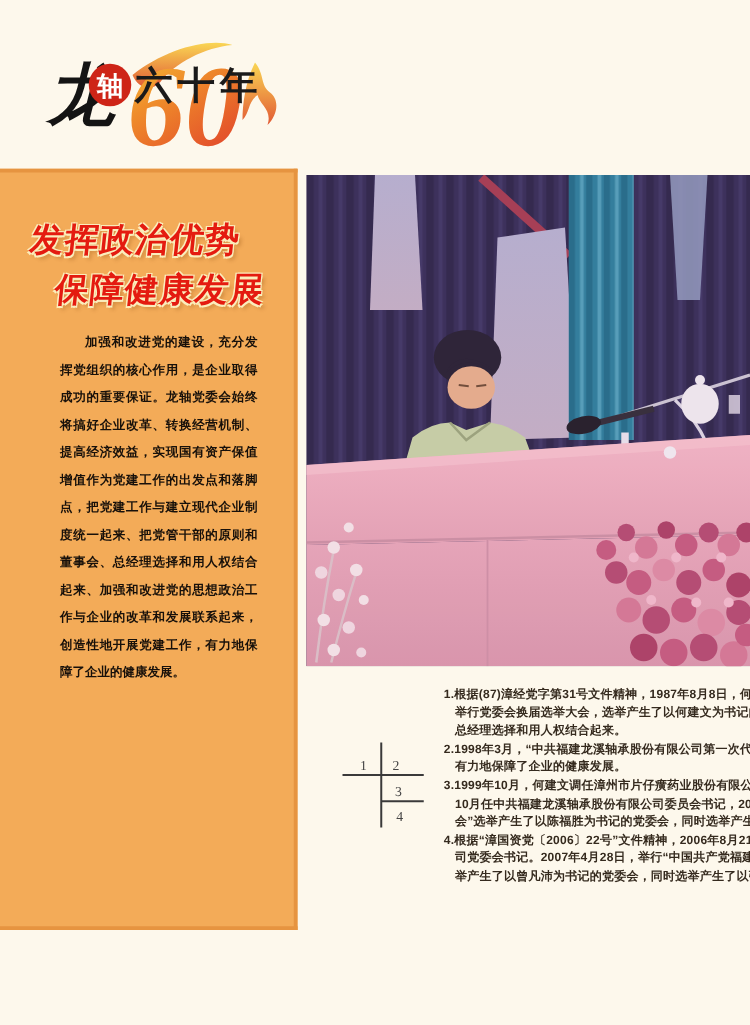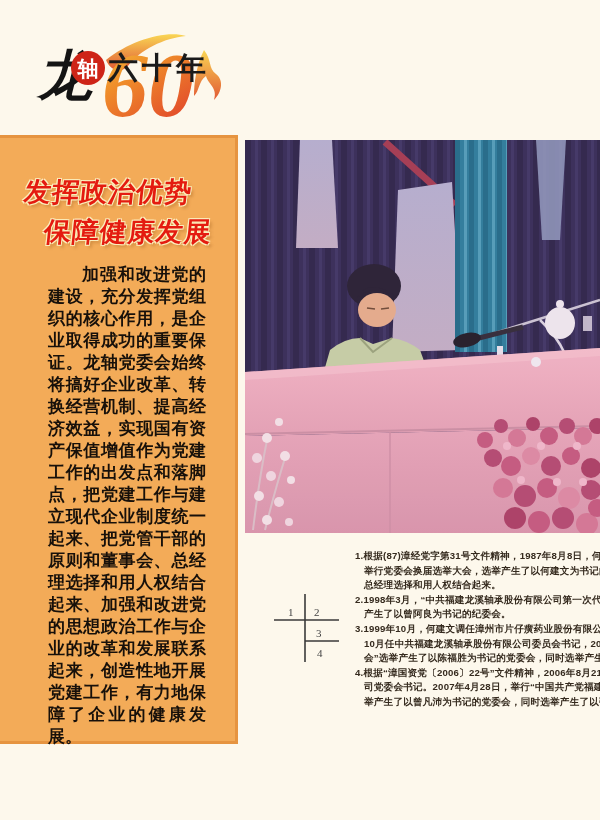--- a/index.html
+++ b/index.html
@@ -21,21 +21,21 @@
     position:absolute;left:22px;top:34px;
     font-weight:bold;font-size:27px;line-height:40px;letter-spacing:1px;
     color:#E41B10;transform:skewX(-6deg);
     text-shadow:1px 1px 0 #FBEDBC,-1px -1px 0 #FBEDBC,1px -1px 0 #FBEDBC,-1px 1px 0 #FBEDBC,3px 3px 3px rgba(120,60,0,.25);
     white-space:nowrap;
   }
   .panel-title .t2{margin-left:24px;}
   .panel-body{
     position:absolute;left:48px;top:126px;width:158px;
     font-family:"Liberation Serif","DejaVu Serif",serif;
-    font-size:17px;line-height:22px;color:#17100A;
+    font-size:10px;line-height:22px;color:#17100A;
     text-align:justify;text-indent:2em;font-weight:bold;
   }
   
   .photo{position:absolute;left:245px;top:140px;width:355px;height:393px;}
   
   .figure-index{position:absolute;left:268px;top:588px;width:78px;height:82px;}
   
   .captions{position:absolute;left:355px;top:549px;width:245px;}
   .cap-line{
     white-space:nowrap;height:14.6px;line-height:14.6px;
@@ -211,21 +211,21 @@
     <text x="46" y="28" font-size="11" fill="#444" font-family="'Liberation Serif','DejaVu Serif',serif">2</text>
     <text x="48" y="49" font-size="11" fill="#444" font-family="'Liberation Serif','DejaVu Serif',serif">3</text>
     <text x="49" y="69" font-size="11" fill="#444" font-family="'Liberation Serif','DejaVu Serif',serif">4</text>
   </svg>
 
   <div class="captions">
     <div class="cap-line">1.根据(87)漳经党字第31号文件精神，1987年8月8日，何建文同志</div>
     <div class="cap-line cont">举行党委会换届选举大会，选举产生了以何建文为书记的党委会</div>
     <div class="cap-line cont">总经理选择和用人权结合起来。</div>
     <div class="cap-line">2.1998年3月，“中共福建龙溪轴承股份有限公司第一次代表大会</div>
-    <div class="cap-line cont">产生了以曾阿良为书记的纪委会。</div>
+    <div class="cap-line cont">有力地保障了企业的健康发展。</div>
     <div class="cap-line">3.1999年10月，何建文调任漳州市片仔癀药业股份有限公司董事</div>
     <div class="cap-line cont">10月任中共福建龙溪轴承股份有限公司委员会书记，2002年5月</div>
     <div class="cap-line cont">会”选举产生了以陈福胜为书记的党委会，同时选举产生了以曾</div>
     <div class="cap-line">4.根据“漳国资党〔2006〕22号”文件精神，2006年8月21日，何</div>
     <div class="cap-line cont">司党委会书记。2007年4月28日，举行“中国共产党福建龙溪轴</div>
     <div class="cap-line cont">举产生了以曾凡沛为书记的党委会，同时选举产生了以张泰生为</div>
   </div>
 
 </div>
 

